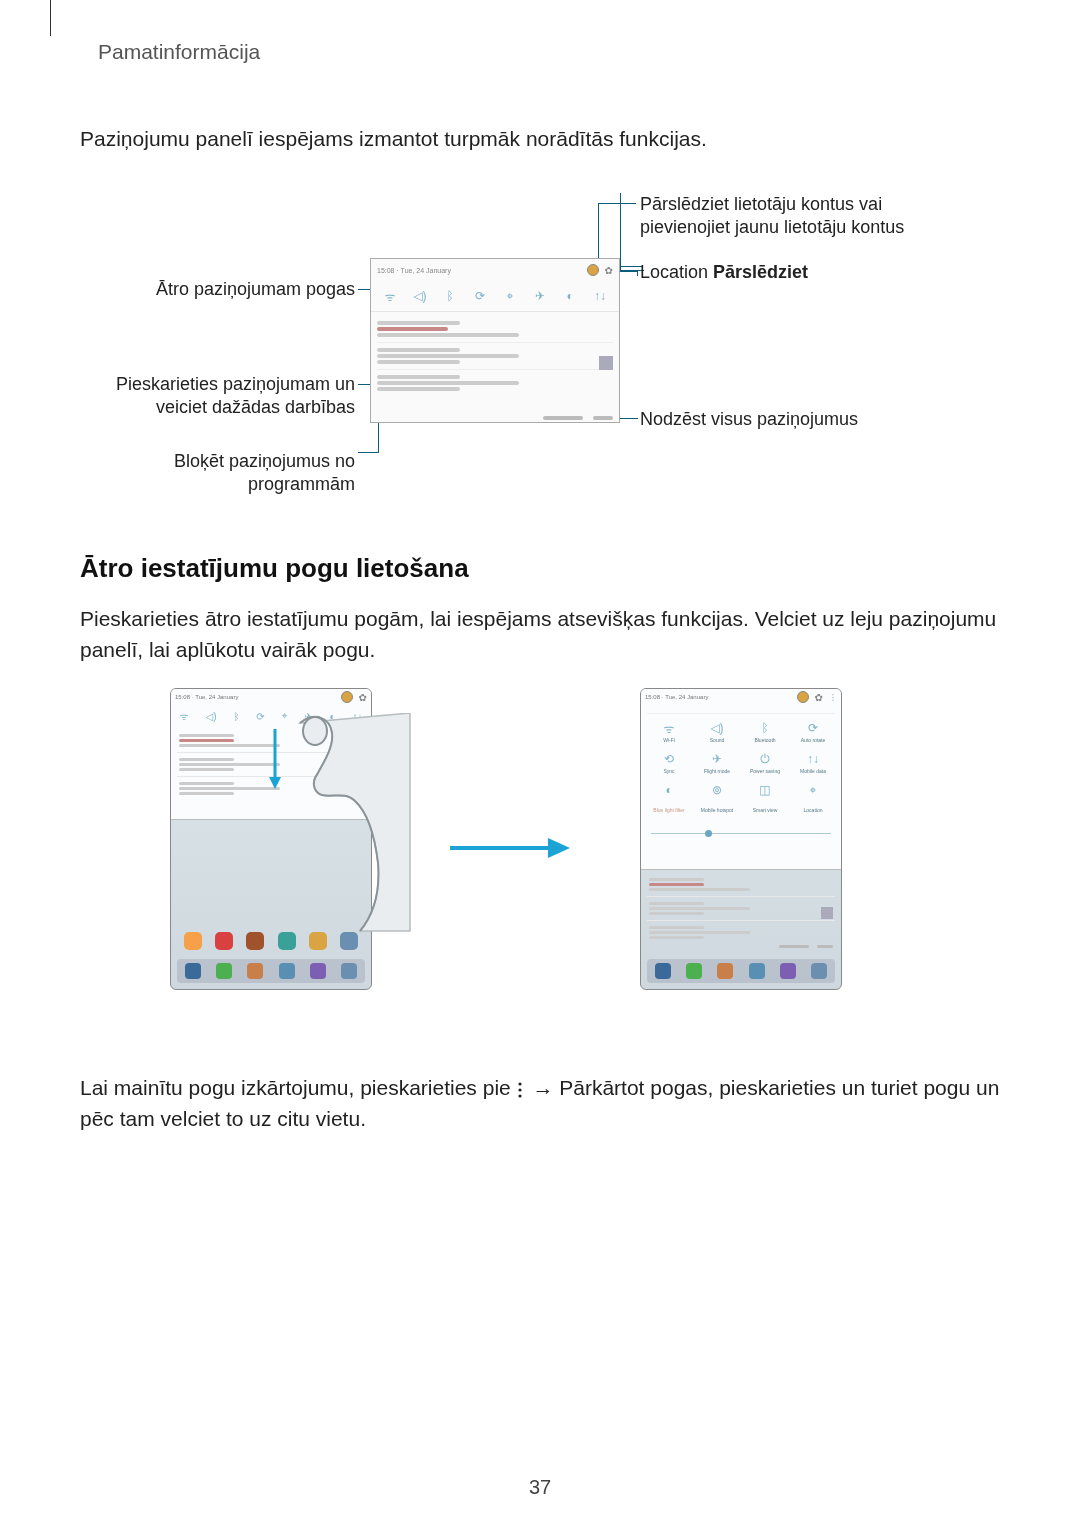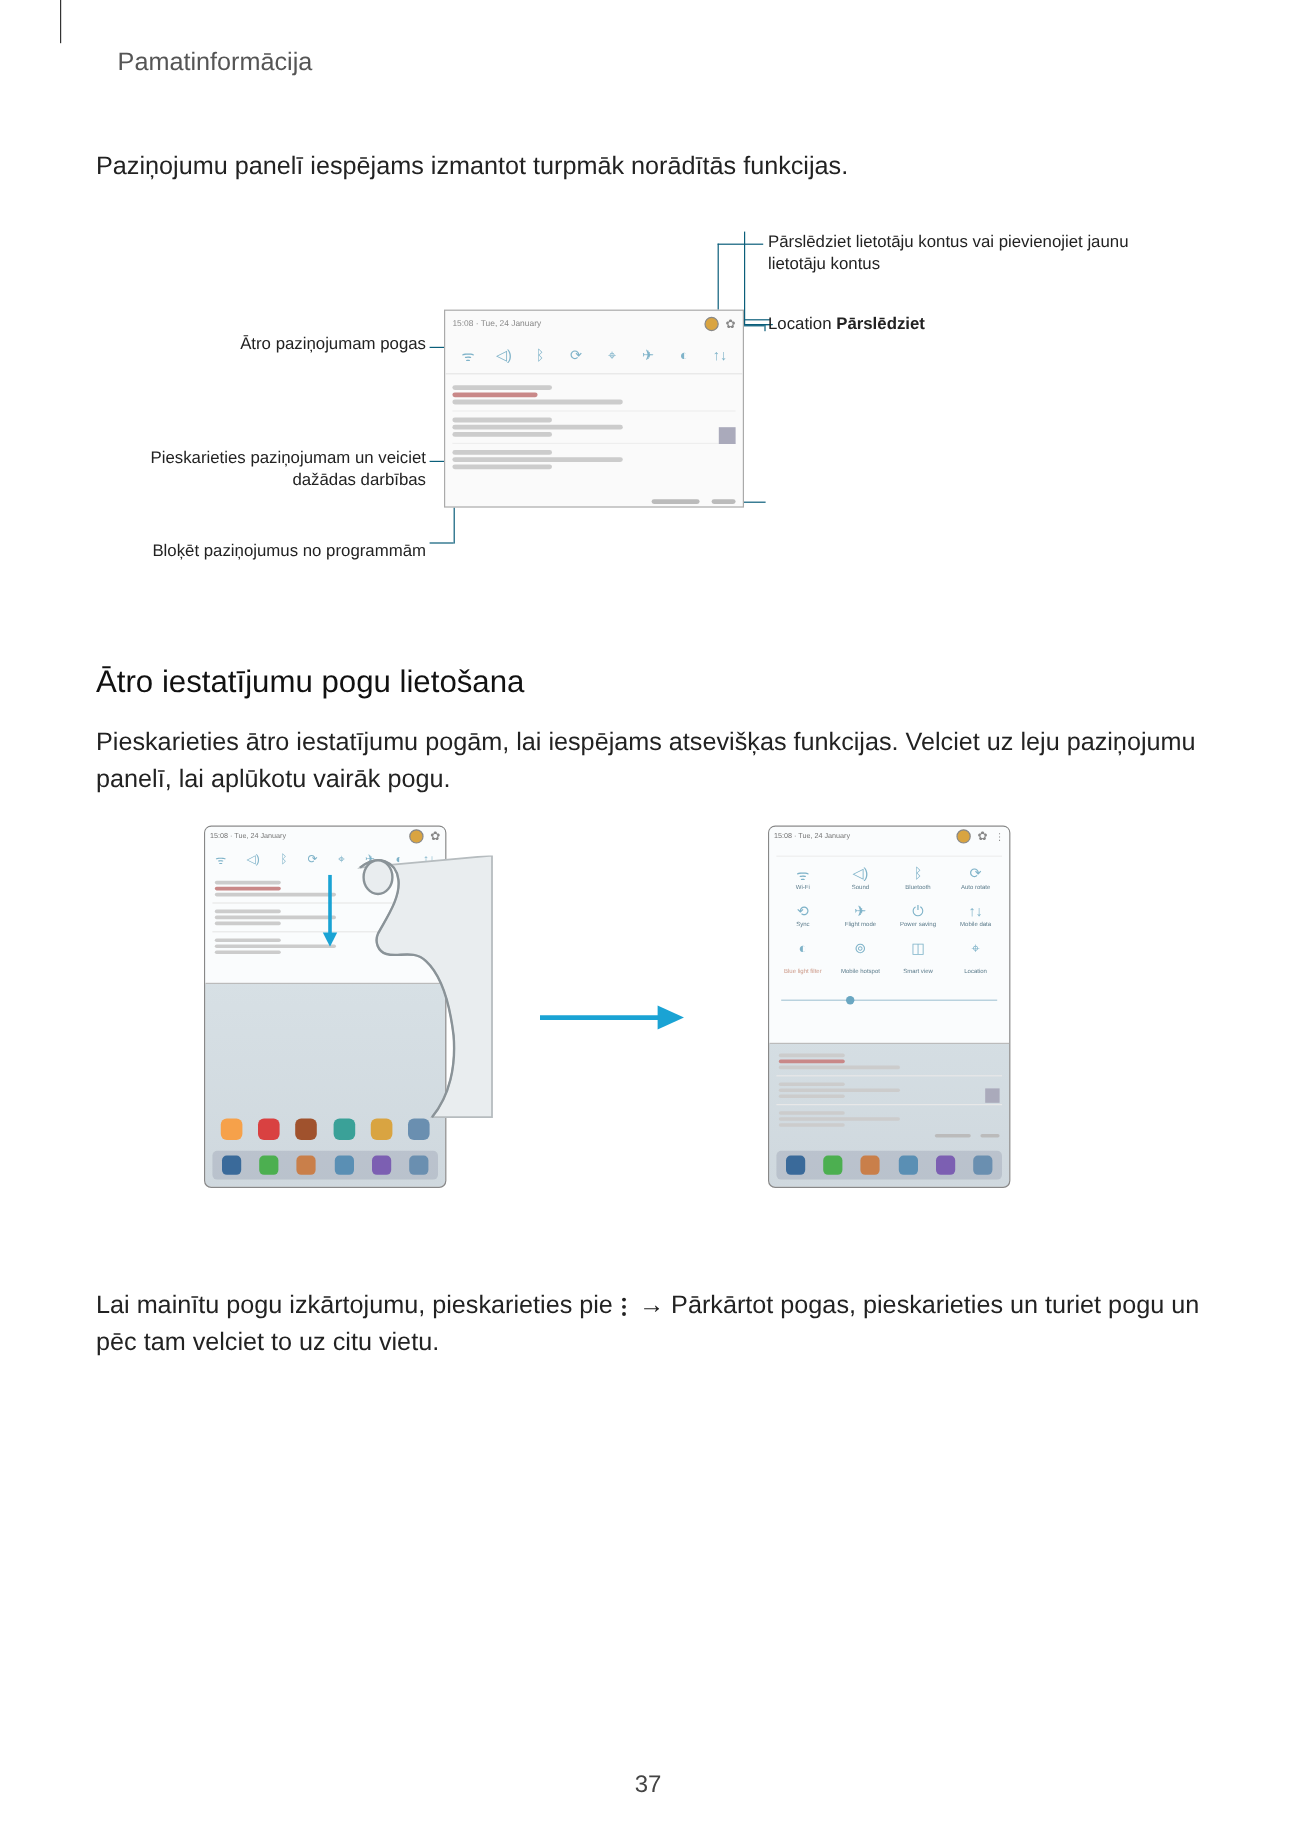--- a/index.html
+++ b/index.html
@@ -105,38 +105,38 @@
     width: 10px; height: 10px; border-radius: 50%; background: #d9a441;
     border: 1px solid #888;
   }
   .status-right .gear {
     font-size: 10px; color: #888;
   }
 
   
   .callout {
     position: absolute;
-    font-size: 14px;
+    font-size: 18px;
     color: #222;
     line-height: 1.25;
   }
   .callout.left { text-align: right; }
   .callout.right { text-align: left; }
   .leader {
     position: absolute;
     height: 1px;
     background: #0a5e7a;
   }
 
   .callout .bold { font-weight: 700; }
 
   
   .subheading {
     font-size: 26px;
-    font-weight: 400;
+    font-weight: 700;
     color: #111;
     margin: 40px 0 20px 0;
   }
   .body-text {
     font-size: 21px;
     color: #222;
     line-height: 1.45;
     margin: 0 0 18px 0;
   }
   .body-text .bold { font-weight: 400; }
@@ -316,20 +316,21 @@
 
     <div class="callout right" style="left:530px; top:0; width:320px;">Pārslēdziet lietotāju kontus vai pievienojiet jaunu lietotāju kontus</div>
     <div class="leader" style="left:488px; top:10px; width:38px;"></div>
     <div class="leader" style="left:488px; top:10px; width:1px; height:62px;"></div>
 
     <div class="callout right" style="left:530px; top:68px; width:320px;">
       <span>Location </span><span class="bold">Pārslēdziet</span>
     </div>
     <div class="leader" style="left:503px; top:78px; width:24px;"></div>
 
+    <div class="callout right" style="left:530px; top:215px; width:320px;">Nodzēst visus paziņojumus</div>
     <div class="leader" style="left:510px; top:225px; width:18px;"></div>
 
     <div class="screenshot">
       <div class="statusbar">
         <span>15:08 · Tue, 24 January</span>
         <span class="status-right">
           <span class="avatar"></span>
           <span class="gear">✿</span>
         </span>
       </div>

